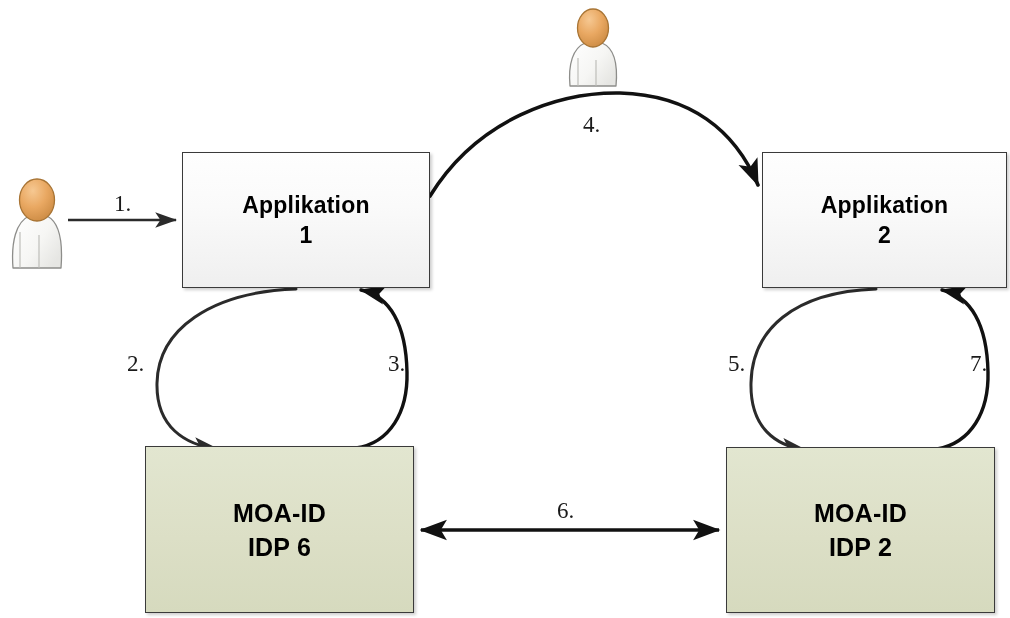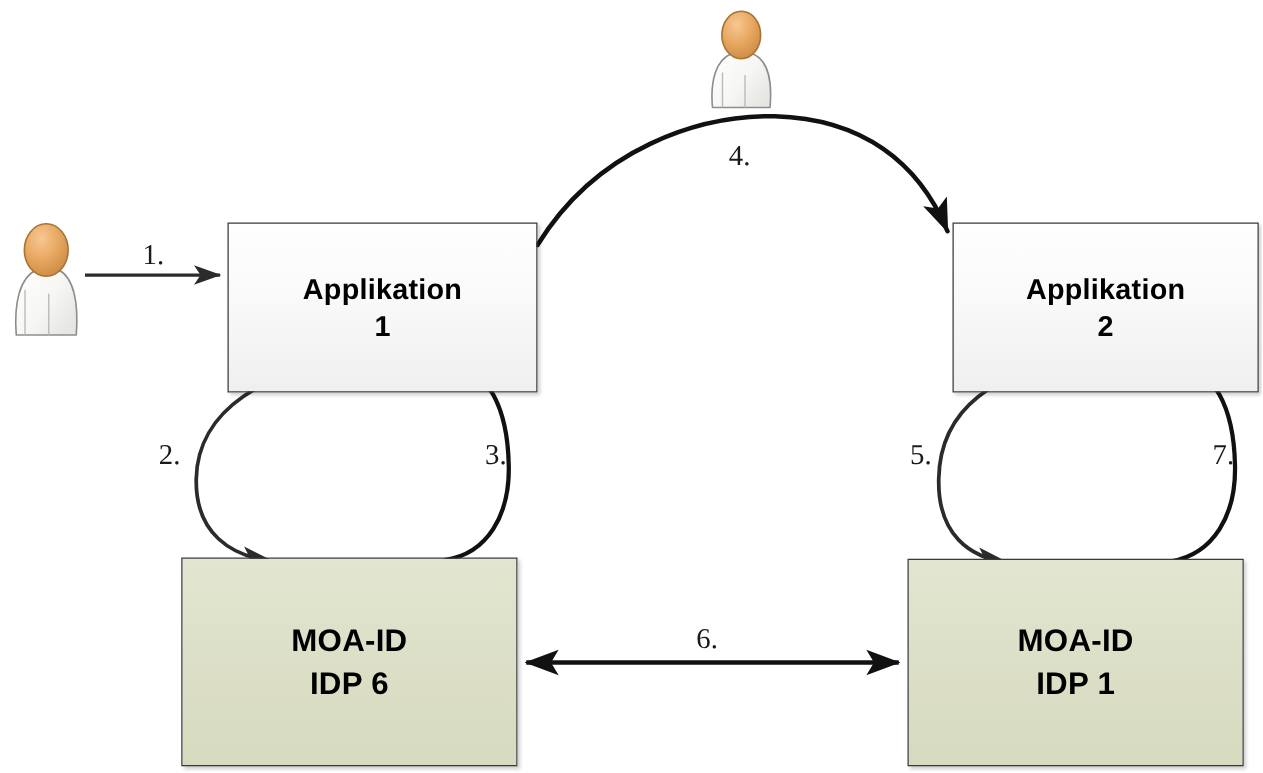--- a/index.html
+++ b/index.html
@@ -28,21 +28,20 @@
     text-align: center;
     font-weight: bold;
     color: #000000;
     letter-spacing: 0.2px;
   }
   .app-box {
     background: linear-gradient(180deg, #fefefe 0%, #fafafa 40%, #efefef 100%);
     box-shadow: 2px 2px 3px rgba(0,0,0,0.20);
     font-size: 23px;
     line-height: 1.32;
-    margin-top: 26px;
   }
   .idp-box {
     background: linear-gradient(180deg, #e2e6d0 0%, #dcdfc6 55%, #d6dabe 100%);
     box-shadow: 2px 2px 3px rgba(0,0,0,0.20);
     font-size: 25px;
     line-height: 1.36;
     text-align: right;
   }
   .node-line { display: block; white-space: nowrap; }
 
@@ -164,21 +163,21 @@
     <span class="node-line">2</span>
   </div>
 
   <div class="node-box idp-box" style="left:145px; top:446px; width:269px; height:167px;">
     <span class="node-line">MOA-ID</span>
     <span class="node-line">IDP 6</span>
   </div>
 
   <div class="node-box idp-box" style="left:726px; top:447px; width:269px; height:166px;">
     <span class="node-line">MOA-ID</span>
-    <span class="node-line">IDP 1</span>
+    <span class="node-line">IDP 2</span>
   </div>
 
   <div class="step-label" style="left:114px; top:191px;">1.</div>
   <div class="step-label" style="left:127px; top:351px;">2.</div>
   <div class="step-label" style="left:388px; top:351px;">3.</div>
   <div class="step-label" style="left:583px; top:112px;">4.</div>
   <div class="step-label" style="left:728px; top:351px;">5.</div>
   <div class="step-label" style="left:557px; top:498px;">6.</div>
   <div class="step-label" style="left:970px; top:351px;">7.</div>
 

